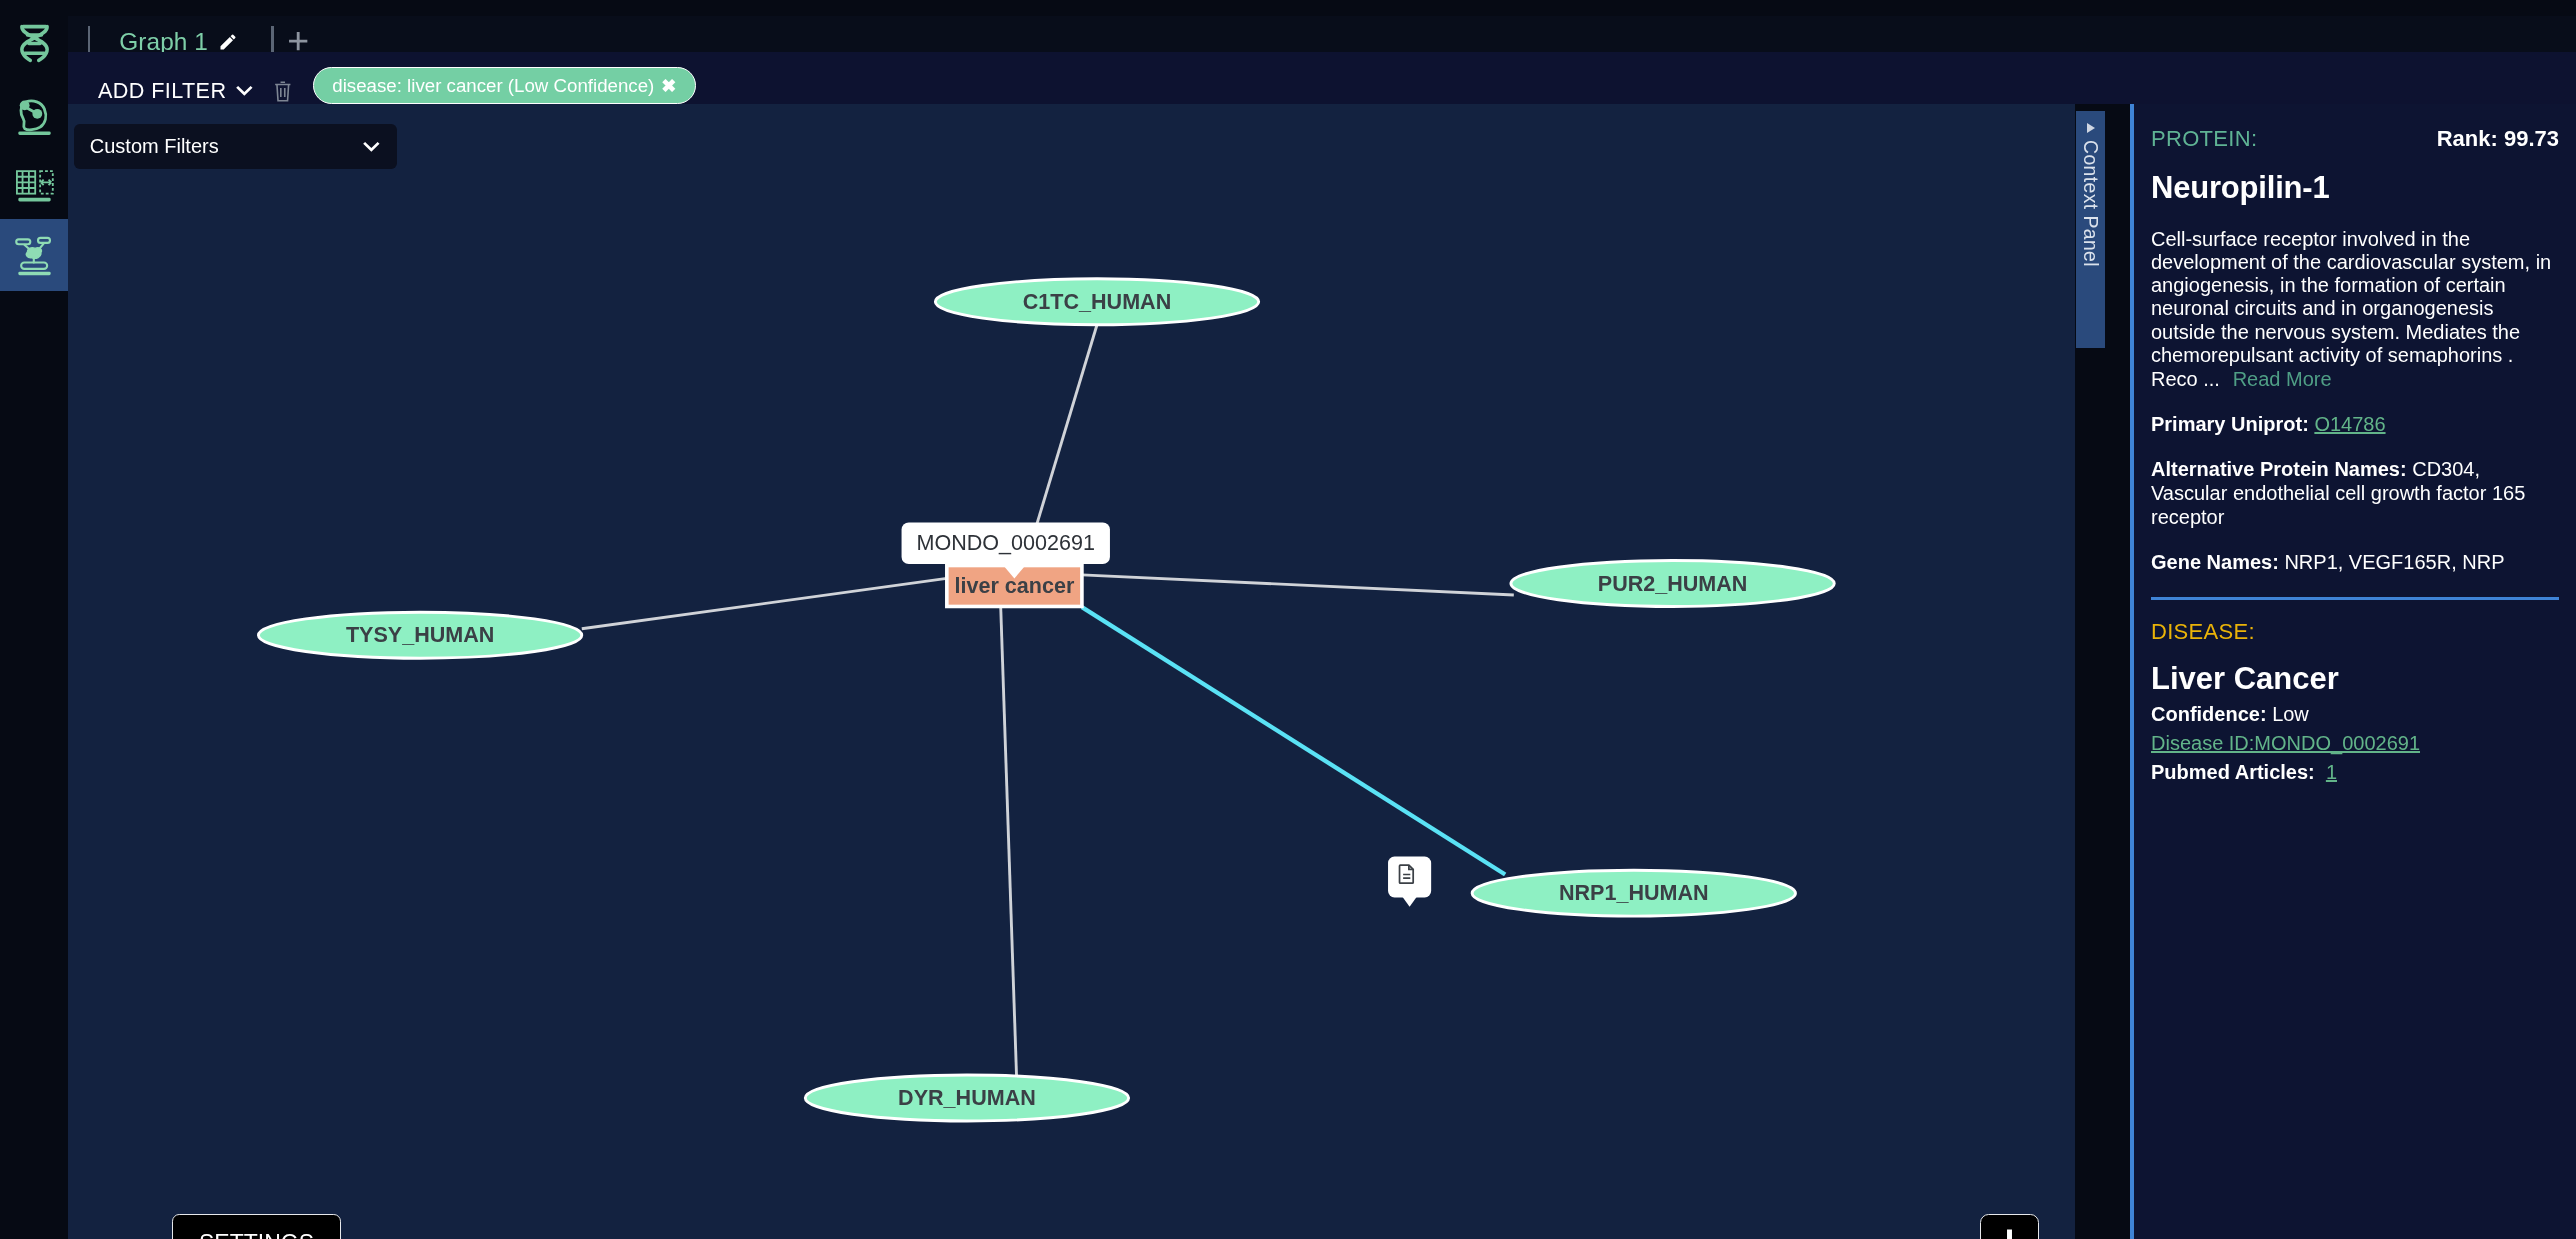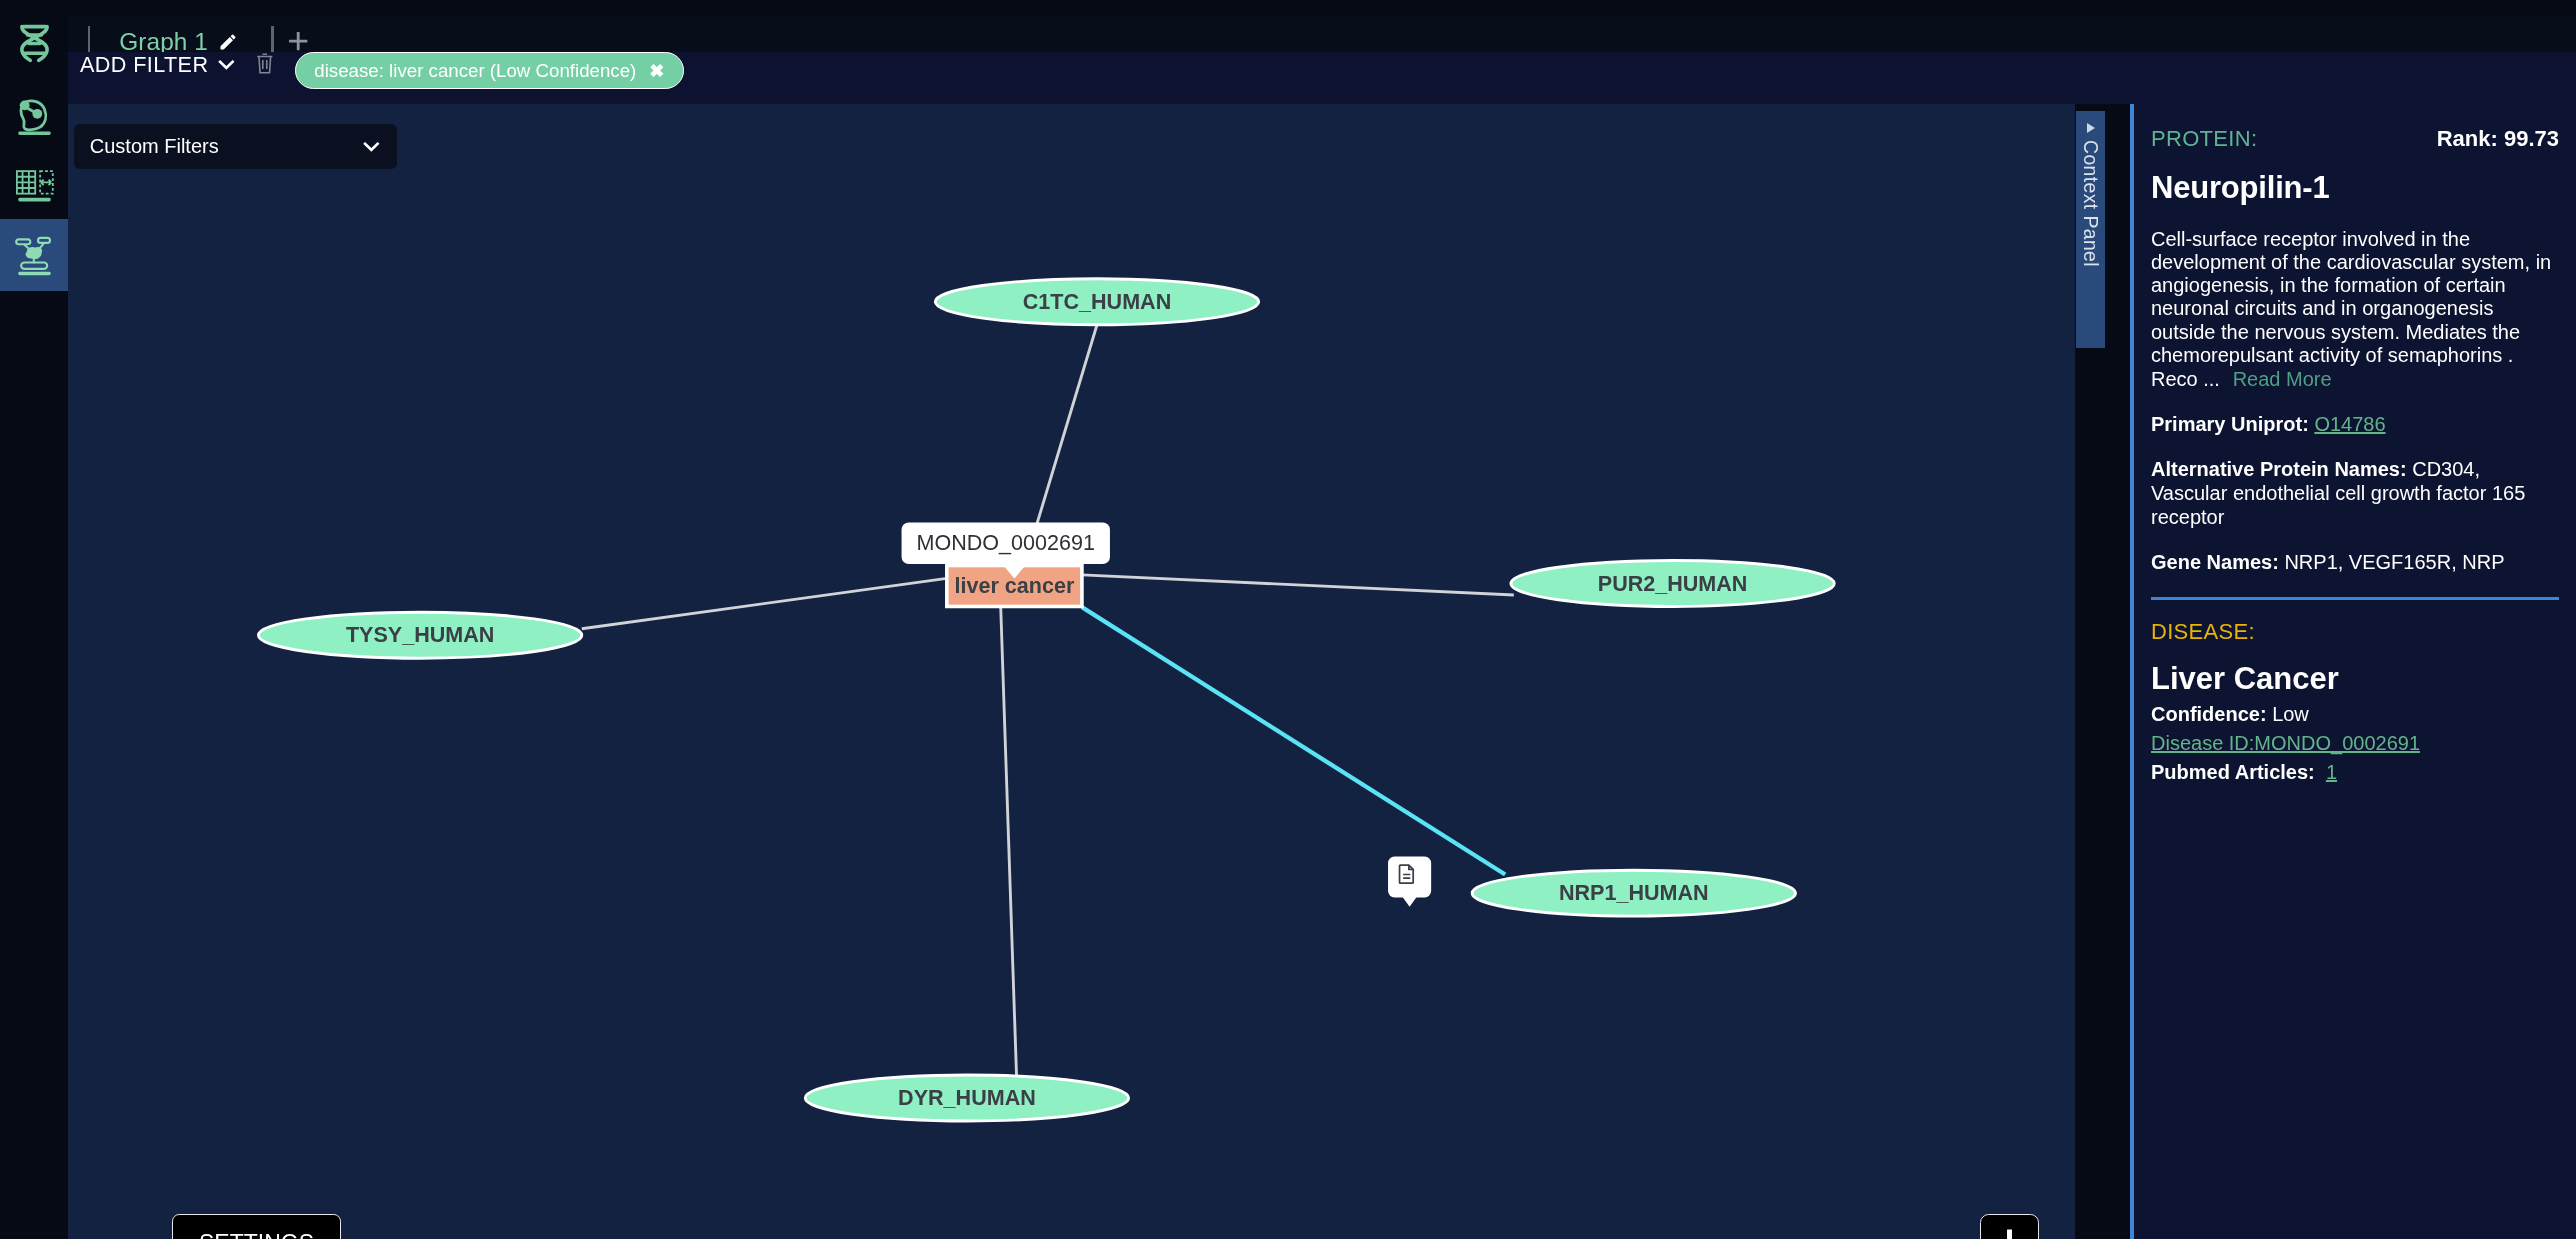--- a/index.html
+++ b/index.html
@@ -32,30 +32,30 @@
   .tab-sep { width: 2.2px; height: 33px; background: #5b6575; margin: 0 0 0 20px; }
   .tab-item { display: flex; align-items: center; gap: 10px; padding: 0 29px; height: 52px; cursor: pointer; }
   .tab-label { color: #7ecfa8; font-size: 24.4px; letter-spacing: 0.1px; }
   .pencil-icon svg { width: 20px; height: 20px; display:block; }
   .plus-btn { display:flex; align-items:center; justify-content:center; width: 50px; height:52px; cursor:pointer;}
   .plus-btn svg { width: 24.4px; height: 24.4px; }
 
   
   #filterbar {
     position: absolute; left: 68px; top: 72p; top: 52px; width: 2508px; height: 52px;
-    background: #0d1230; display: flex; align-items: flex-start; padding-left: 12px; gap: 18.7px;
+    background: #0d1230; display: flex; align-items: flex-end; padding-left: 30px; gap: 18.7px;
   }
   #add-filter {
     display: flex; align-items: center; gap: 8.6px; color: #fff; font-size: 21.6px;
     letter-spacing: 0.4px; cursor: pointer;
   }
   #add-filter .chev { font-size: 16px; line-height: 1; }
   .trash-icon { width: 21.6px; height: 24.4px; cursor: pointer; }
   .chip {
-    display: flex; align-items: center; gap: 13px;
+    display: flex; align-items: center; gap: 7px;
     background: #74cfa4; border: 1.4px solid #ffffff; border-radius: 21.6px;
     height: 37px; padding: 0 18.7px; color: #ffffff; font-size: 18.7px; cursor: pointer;
   }
   .chip .x { font-weight: bold; font-size: 18px; }
 
   
   #canvas {
     position: absolute; left: 68px; top: 104px; width: 2007px; height: 1135px;
     background: #132240; overflow: hidden;
   }

